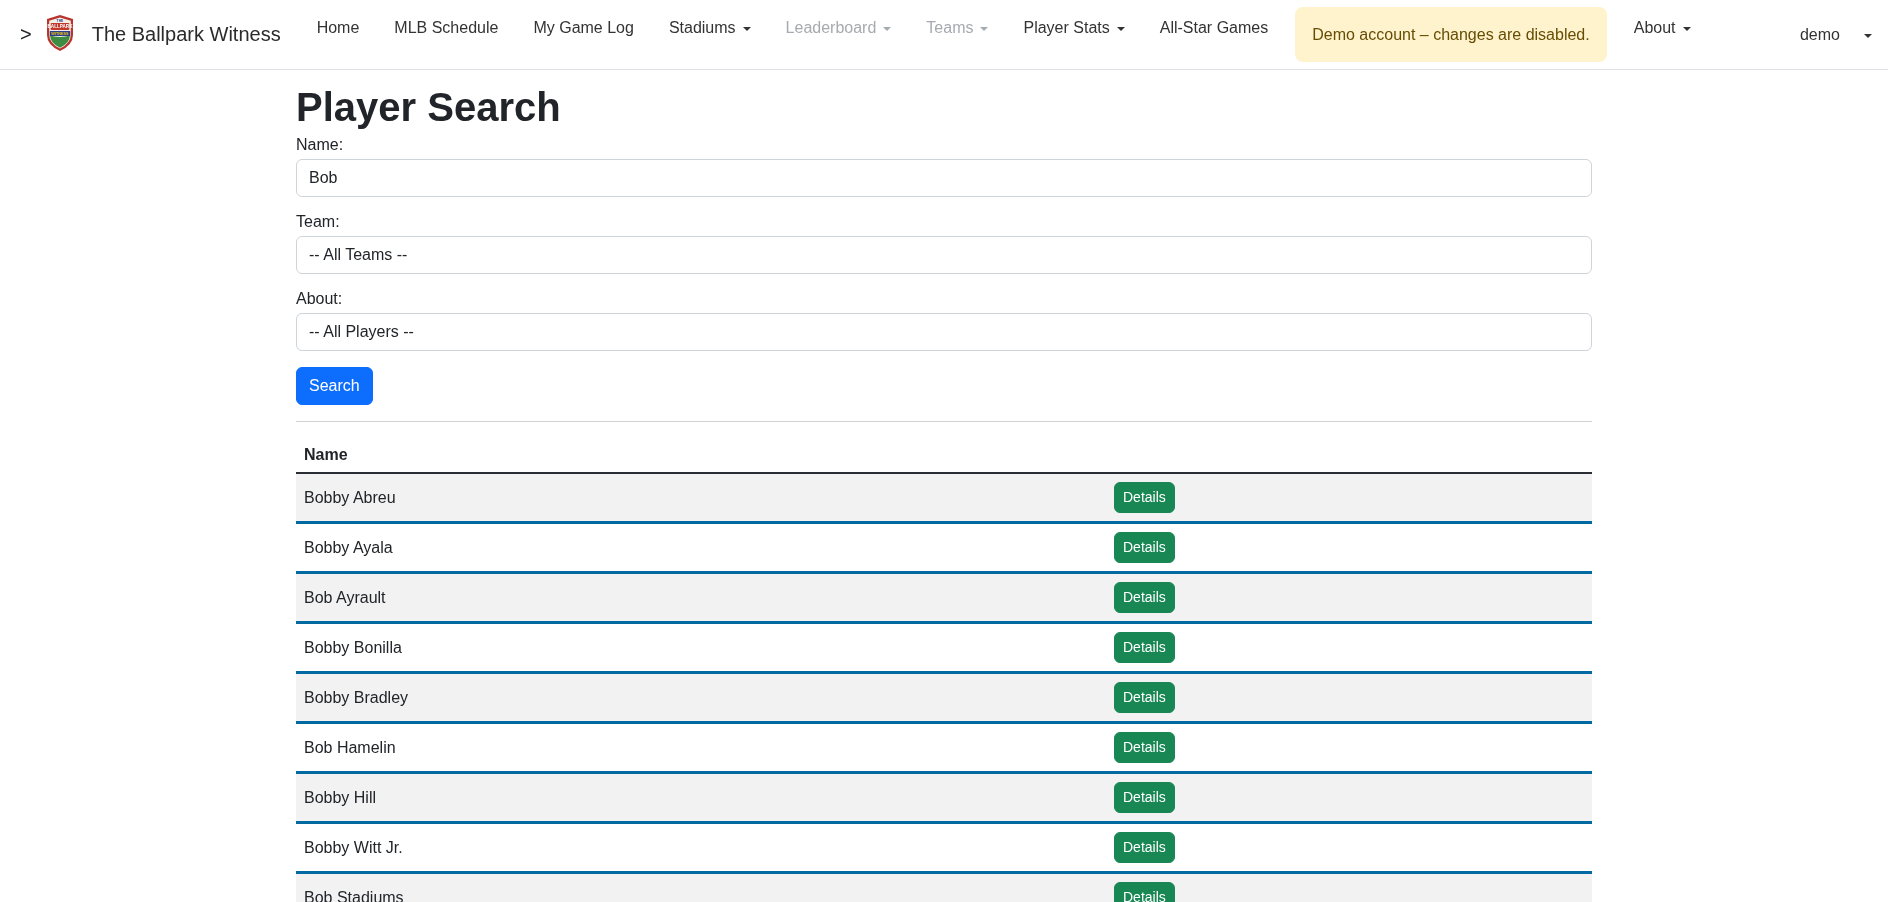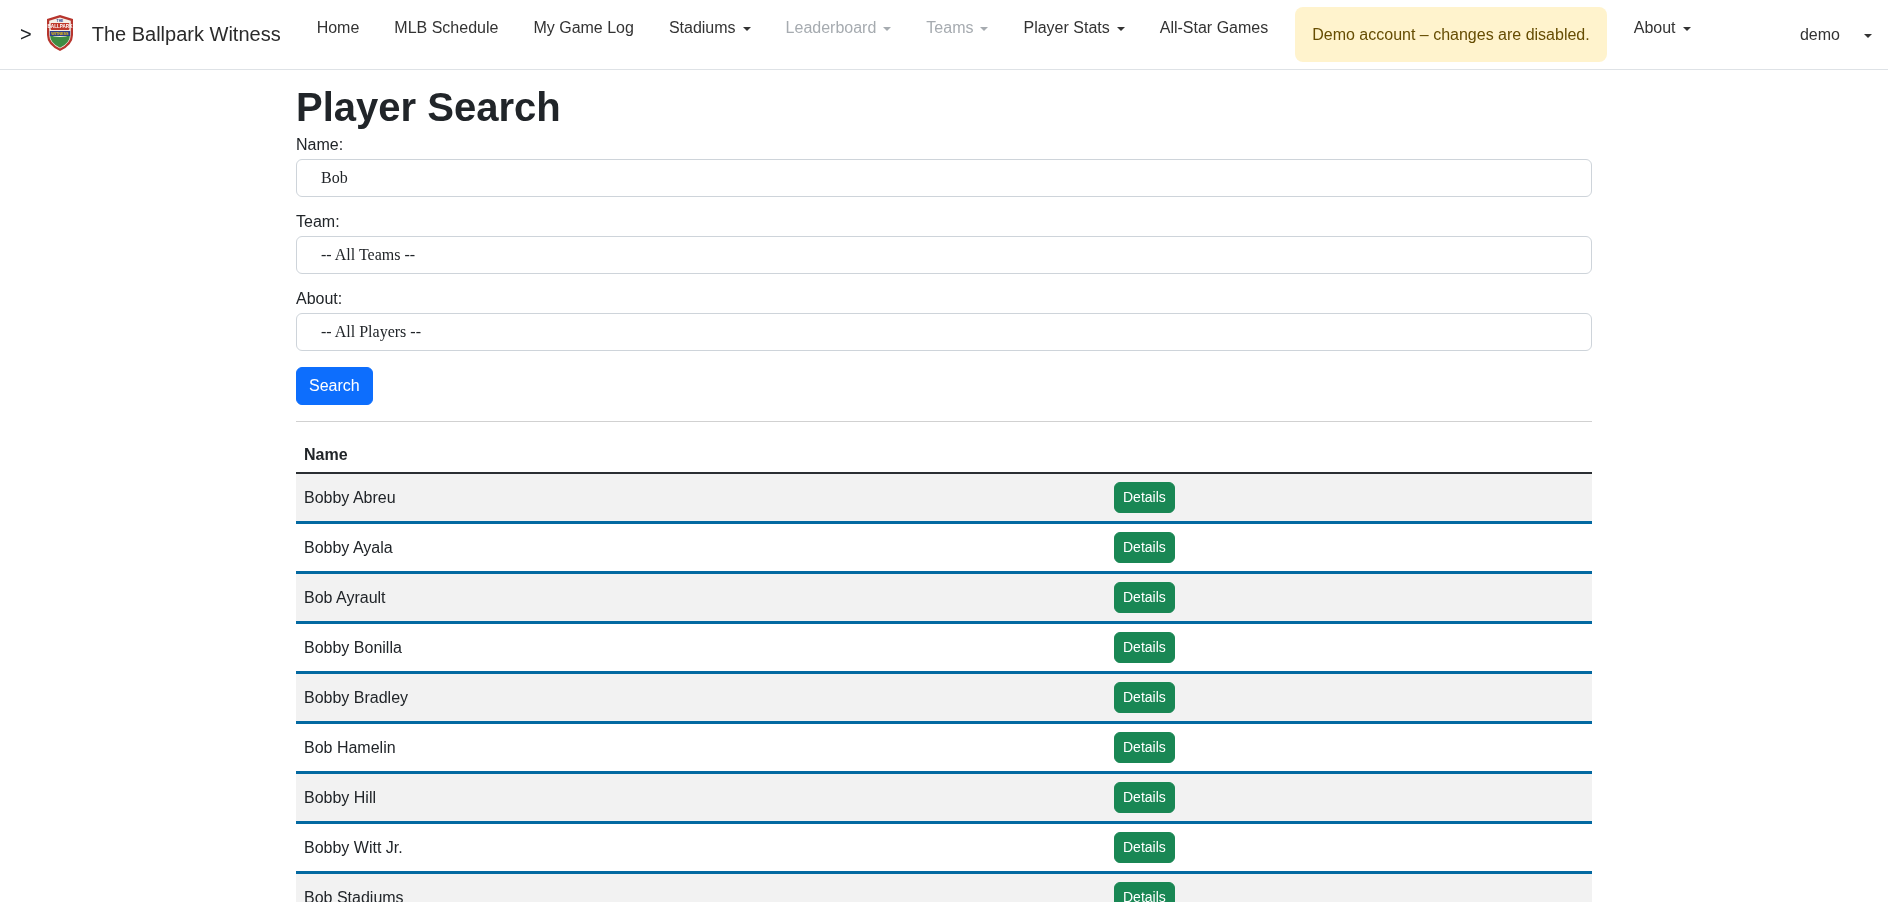--- a/index.html
+++ b/index.html
@@ -39,22 +39,22 @@
     padding:0 17px; margin:0 2px; font-size:16px;
   }
   .nav-right { margin-left:auto; }
   .nav-right .nav-link { top:0; padding-right:4px;gap:17px; }
   
   .container { width:1296px; margin:0 auto; padding-top:14px; }
   h1 { font-size:40px; line-height:1.15; font-weight:600; margin:0 0 6px 0; color:#212529; }
   .form-group { margin-bottom:16px; }
   .form-label { display:block; margin-bottom:5px; color:#212529; }
   .form-control {
-    display:block; width:100%; height:38px; padding:6px 24px;
-    font-size:16px; line-height:24px; color:#212529; font-family:Liberation Serif, serif;
+    display:block; width:100%; height:38px; padding:6px 12px;
+    font-size:16px; line-height:24px; color:#212529; font-family:Liberation Sans, sans-serif;
     background:#fff; border:1px solid #ced4da; border-radius:6px;
   }
   .btn-primary {
     background:#0d6efd; color:#fff; border:1px solid #0d6efd; border-radius:6px;
     padding:6px 12px; font-size:16px; line-height:24px; cursor:pointer; font-family:Liberation Sans, sans-serif;
   }
   hr.divider { border:none; border-top:1px solid rgba(0,0,0,.18); margin:16px 0 0 0; }
   
   table.results { width:100%; border-collapse:collapse; margin-top:16px; }
   table.results th {

